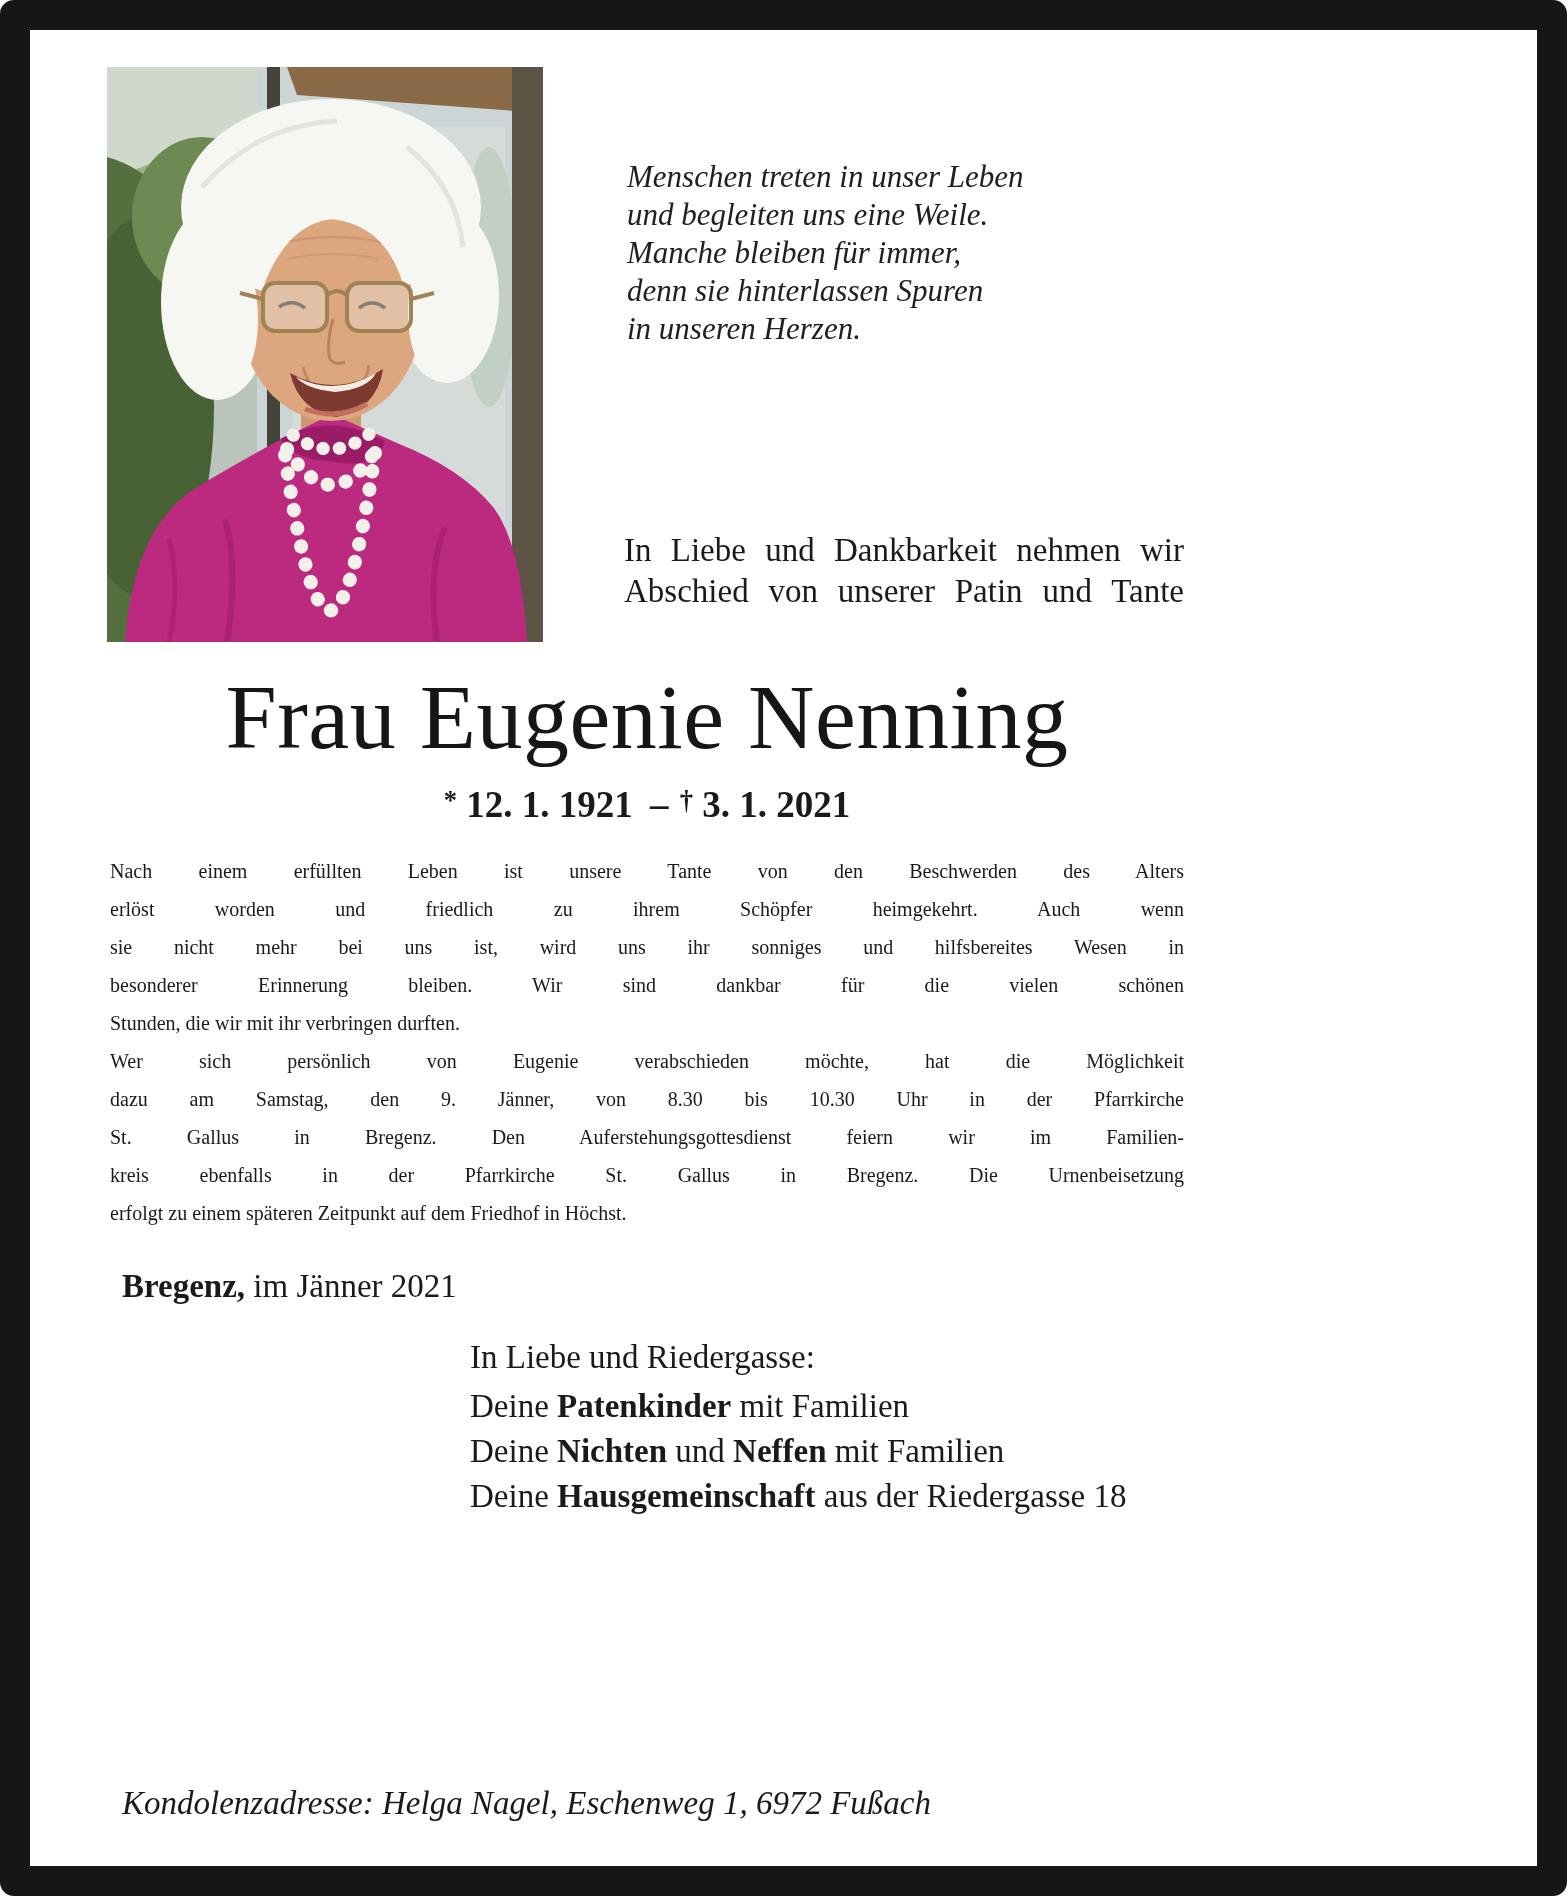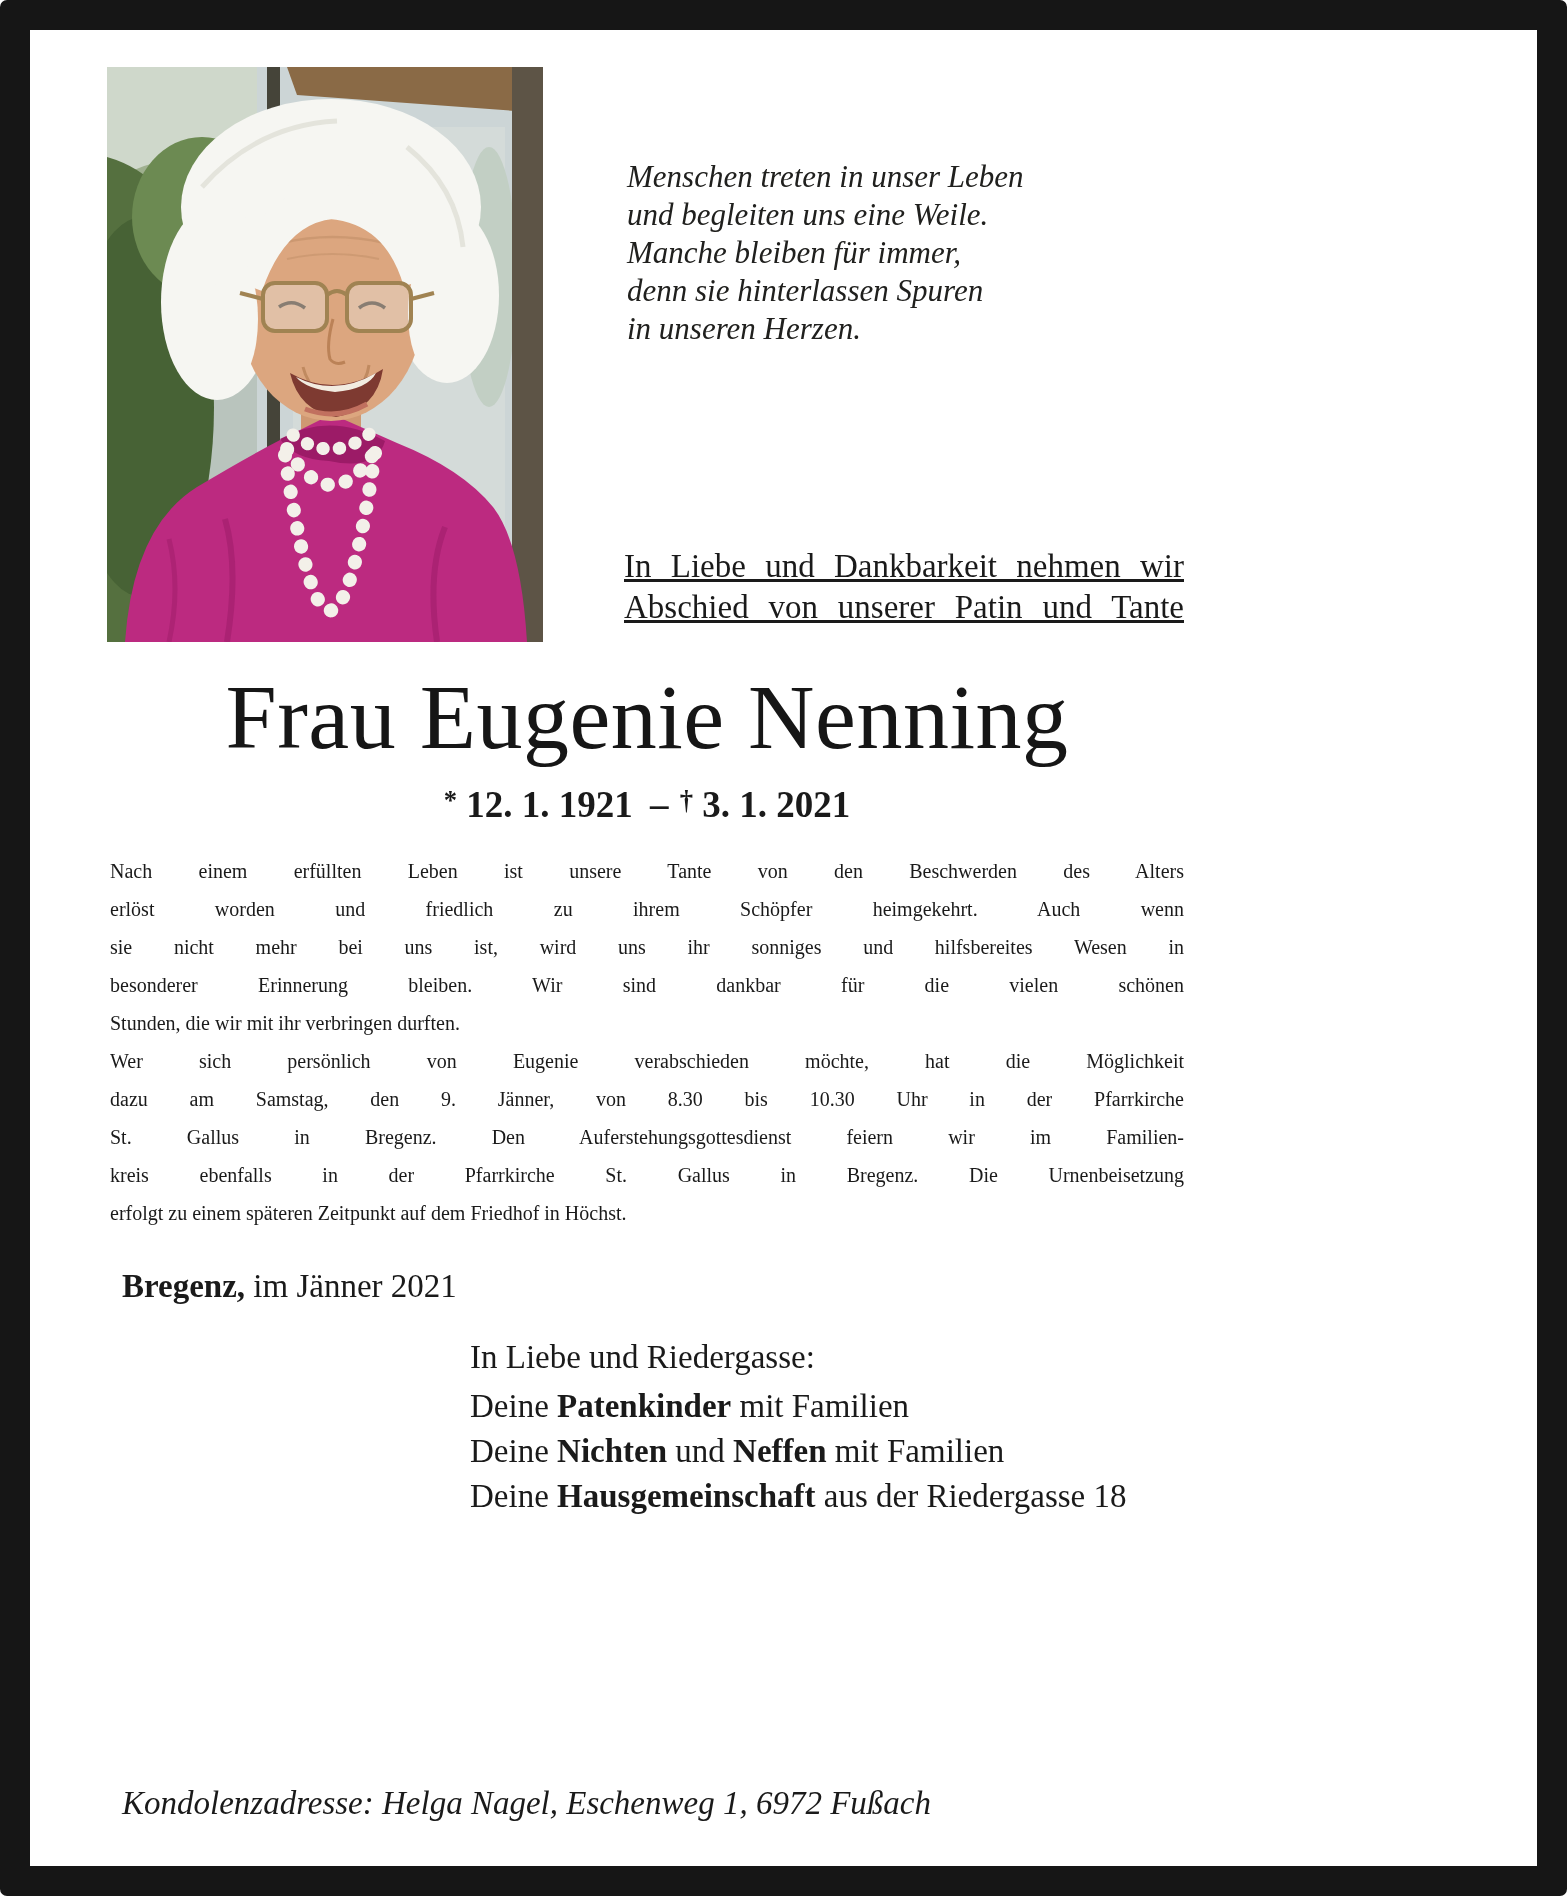--- a/index.html
+++ b/index.html
@@ -3,21 +3,21 @@
 <meta charset="utf-8">
 <style>
   * { box-sizing: border-box; }
   html, body { margin: 0; padding: 0; background: #ffffff; }
   .page {
     position: relative;
     width: 1567px;
     height: 1896px;
     background: #ffffff;
     border: 30px solid #161616;
-    border-radius: 7px;
+    border-radius: 14px;
     font-family: "Liberation Serif", "DejaVu Serif", serif;
     color: #1a1a1a;
     overflow: hidden;
   }
   h1, p { margin: 12px; padding: 0; }
 
   
   .top { position: relative; height: 612px; }
   .photo {
     position: absolute; left: 77px; top: 37px;
@@ -25,22 +25,22 @@
     background: #c2ccc8;
   }
   .photo svg { display: block; width: 100%; height: 100%; }
 
   .poem {
     position: absolute; left: 597px; top: 128px;
     font-style: italic; font-size: 31px; line-height: 38px;
     color: #20201e;
   }
   .intro {
-    position: absolute; left: 594px; top: 516px; width: 560px;
-    font-size: 33px; line-height: 41px; text-decoration: underline;
+    position: absolute; left: 594px; top: 500px; width: 560px;
+    font-size: 33px; line-height: 41px;
   }
   .intro .line { text-align: justify; text-align-last: justify; }
 
   
   .content { margin: 0 353px 0 80px; }
 
   .name {
     margin-top: 26px;
     font-size: 92px; font-weight: 400; line-height: 1.08;
     text-align: center; letter-spacing: 0.5px;

